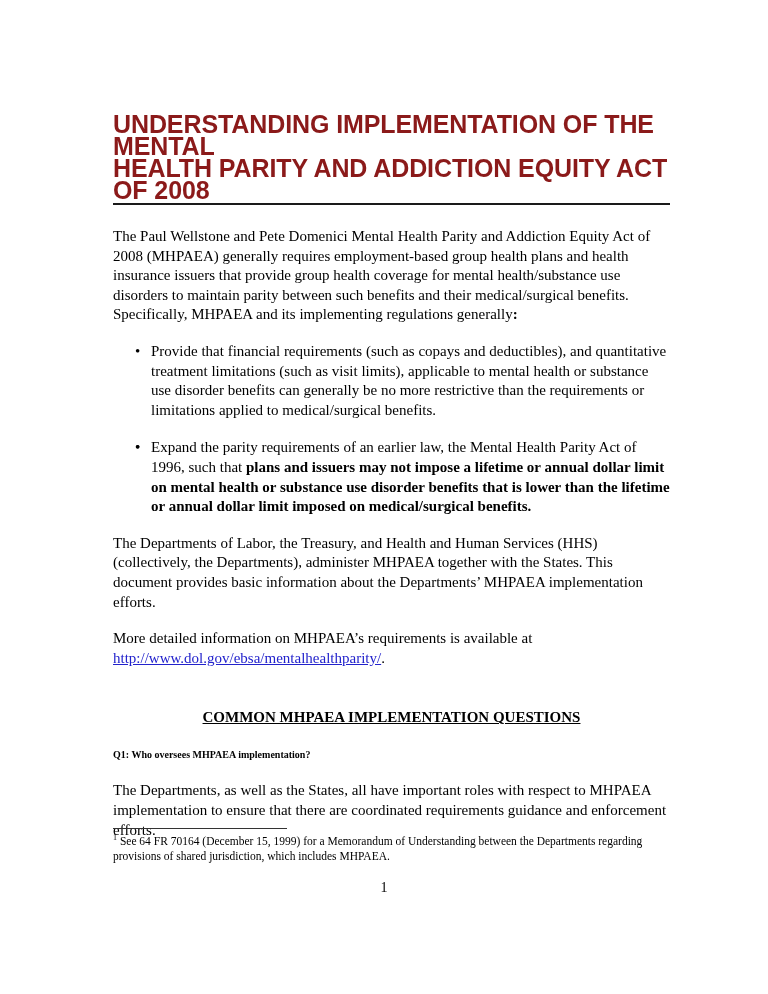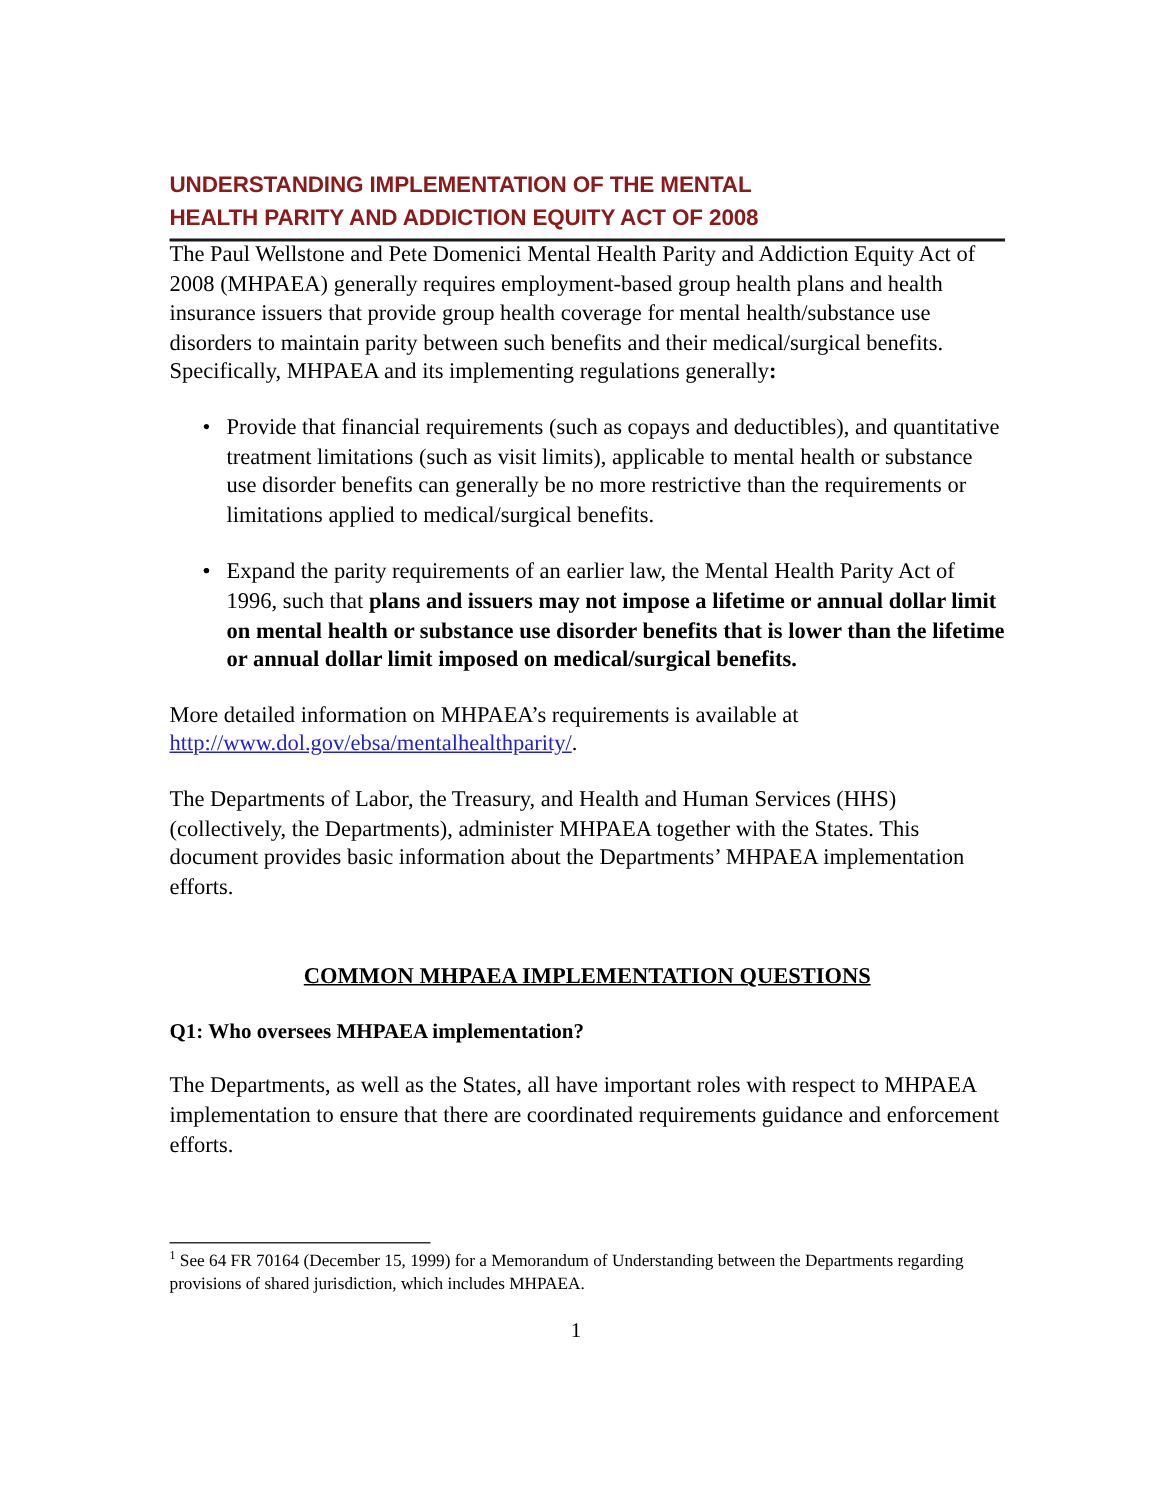--- a/index.html
+++ b/index.html
@@ -29,21 +29,21 @@
     position: absolute;
     left: 113px;
     top: 113px;
     width: 557px;
   }
 
   
   .doc-title {
     font-family: "Liberation Sans Narrow", "Liberation Sans", "DejaVu Sans", sans-serif;
     font-weight: bold;
-    font-size: 15px;
+    font-size: 25px;
     line-height: 22px;
     letter-spacing: -0.1px;
     color: #8B1A1A;
     margin: 0;
     padding: 0;
     text-transform: uppercase;
     white-space: pre-line;
   }
   .title-rule {
     border: 0;
@@ -65,20 +65,21 @@
   .para {
     font-size: 15px;
     line-height: 19.6px;
     margin: 0;
     text-align: left;
   }
   .para.gap {
     margin-top: 17px;
   }
   .para.gap-lg {
+    margin-top: 22px;
   }
 
   b, .b { font-weight: bold; }
 
   
   .bullets {
     margin: 17px 0 0 0;
     padding: 0;
     list-style: none;
   }
@@ -107,21 +108,21 @@
   
   .section-head {
     font-size: 15px;
     line-height: 19.6px;
     font-weight: bold;
     text-decoration: underline;
     margin: 0;
     text-align: center;
   }
   .qhead {
-    font-size: 14px;
+    font-size: 10px;
     line-height: 19.6px;
     font-weight: bold;
     margin: 0;
   }
 
   sup {
     font-size: 9.5px;
     vertical-align: super;
     line-height: 0;
   }
@@ -185,24 +186,24 @@
         <span class="dot">•</span>
       </li>
 
       <li class="bullet">
         <span class="dot">•</span>
         <span>Expand the parity requirements of an earlier law, the Mental Health Parity Act of 1996, such that </span><b>plans and issuers may not impose a lifetime or annual dollar limit on mental health or substance use disorder benefits that is lower than the lifetime or annual dollar limit imposed on medical/surgical benefits.</b>
       </li>
 
     </ul>
 
+    <p class="para gap">The Departments of Labor, the Treasury, and Health and Human Services (HHS) (collectively, the Departments), administer MHPAEA together with the States.  This document provides basic information about the Departments’ MHPAEA implementation efforts.</p>
+
     <p class="para gap"><span>More detailed information on MHPAEA’s requirements is available at</span>
       <a class="link" href="#">http://www.dol.gov/ebsa/mentalhealthparity/</a><span>.</span></p>
-
-    <p class="para gap">The Departments of Labor, the Treasury, and Health and Human Services (HHS) (collectively, the Departments), administer MHPAEA together with the States.  This document provides basic information about the Departments’ MHPAEA implementation efforts.</p>
 
     <p class="section-head gap-lg para" style="margin-top:40px;">COMMON MHPAEA IMPLEMENTATION QUESTIONS</p>
 
     <p class="qhead gap" style="margin-top:17px;">Q1:  Who oversees MHPAEA implementation?</p>
 
     <p class="para gap">The Departments, as well as the States, all have important roles with respect to MHPAEA implementation to ensure that there are coordinated requirements guidance and enforcement efforts.</p>
 
 
   </div>
 

